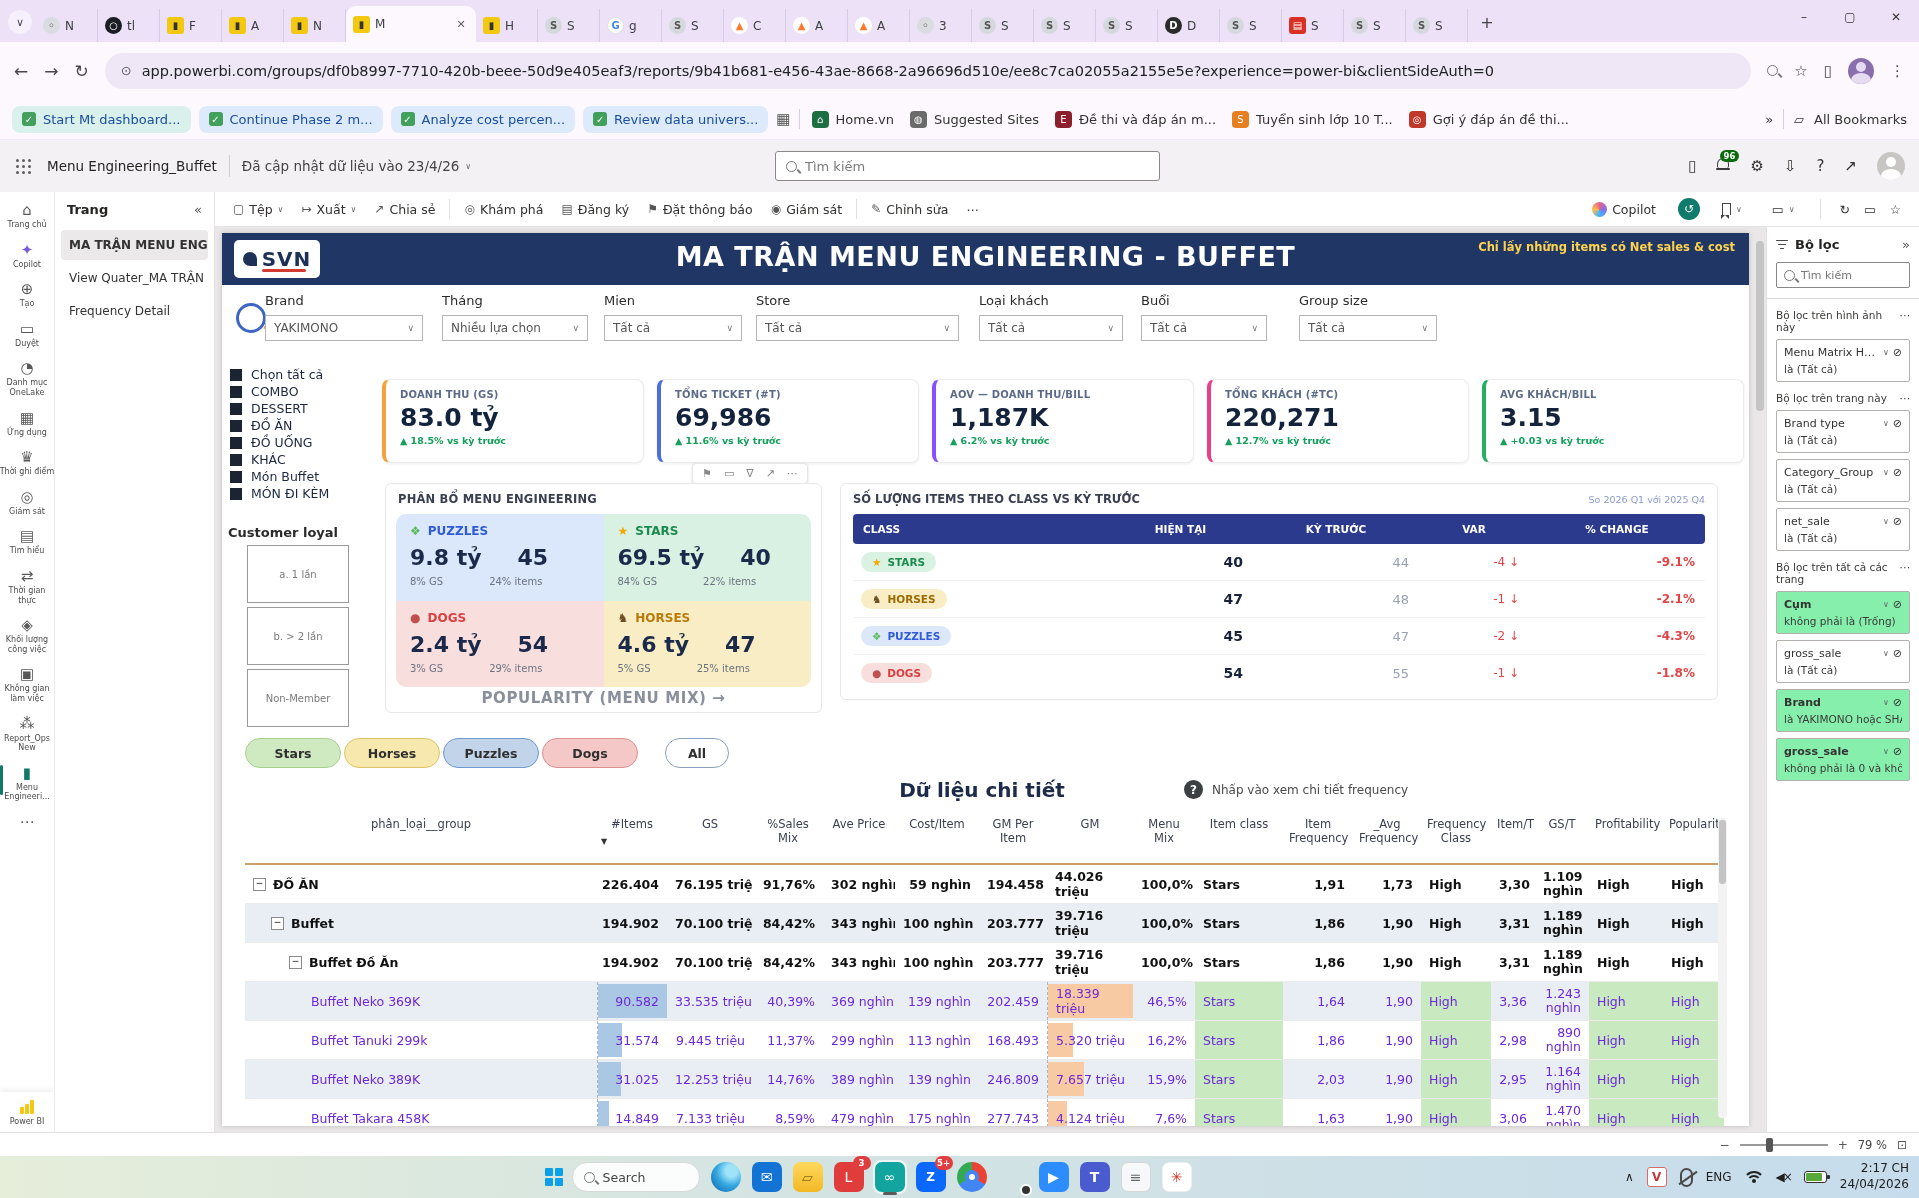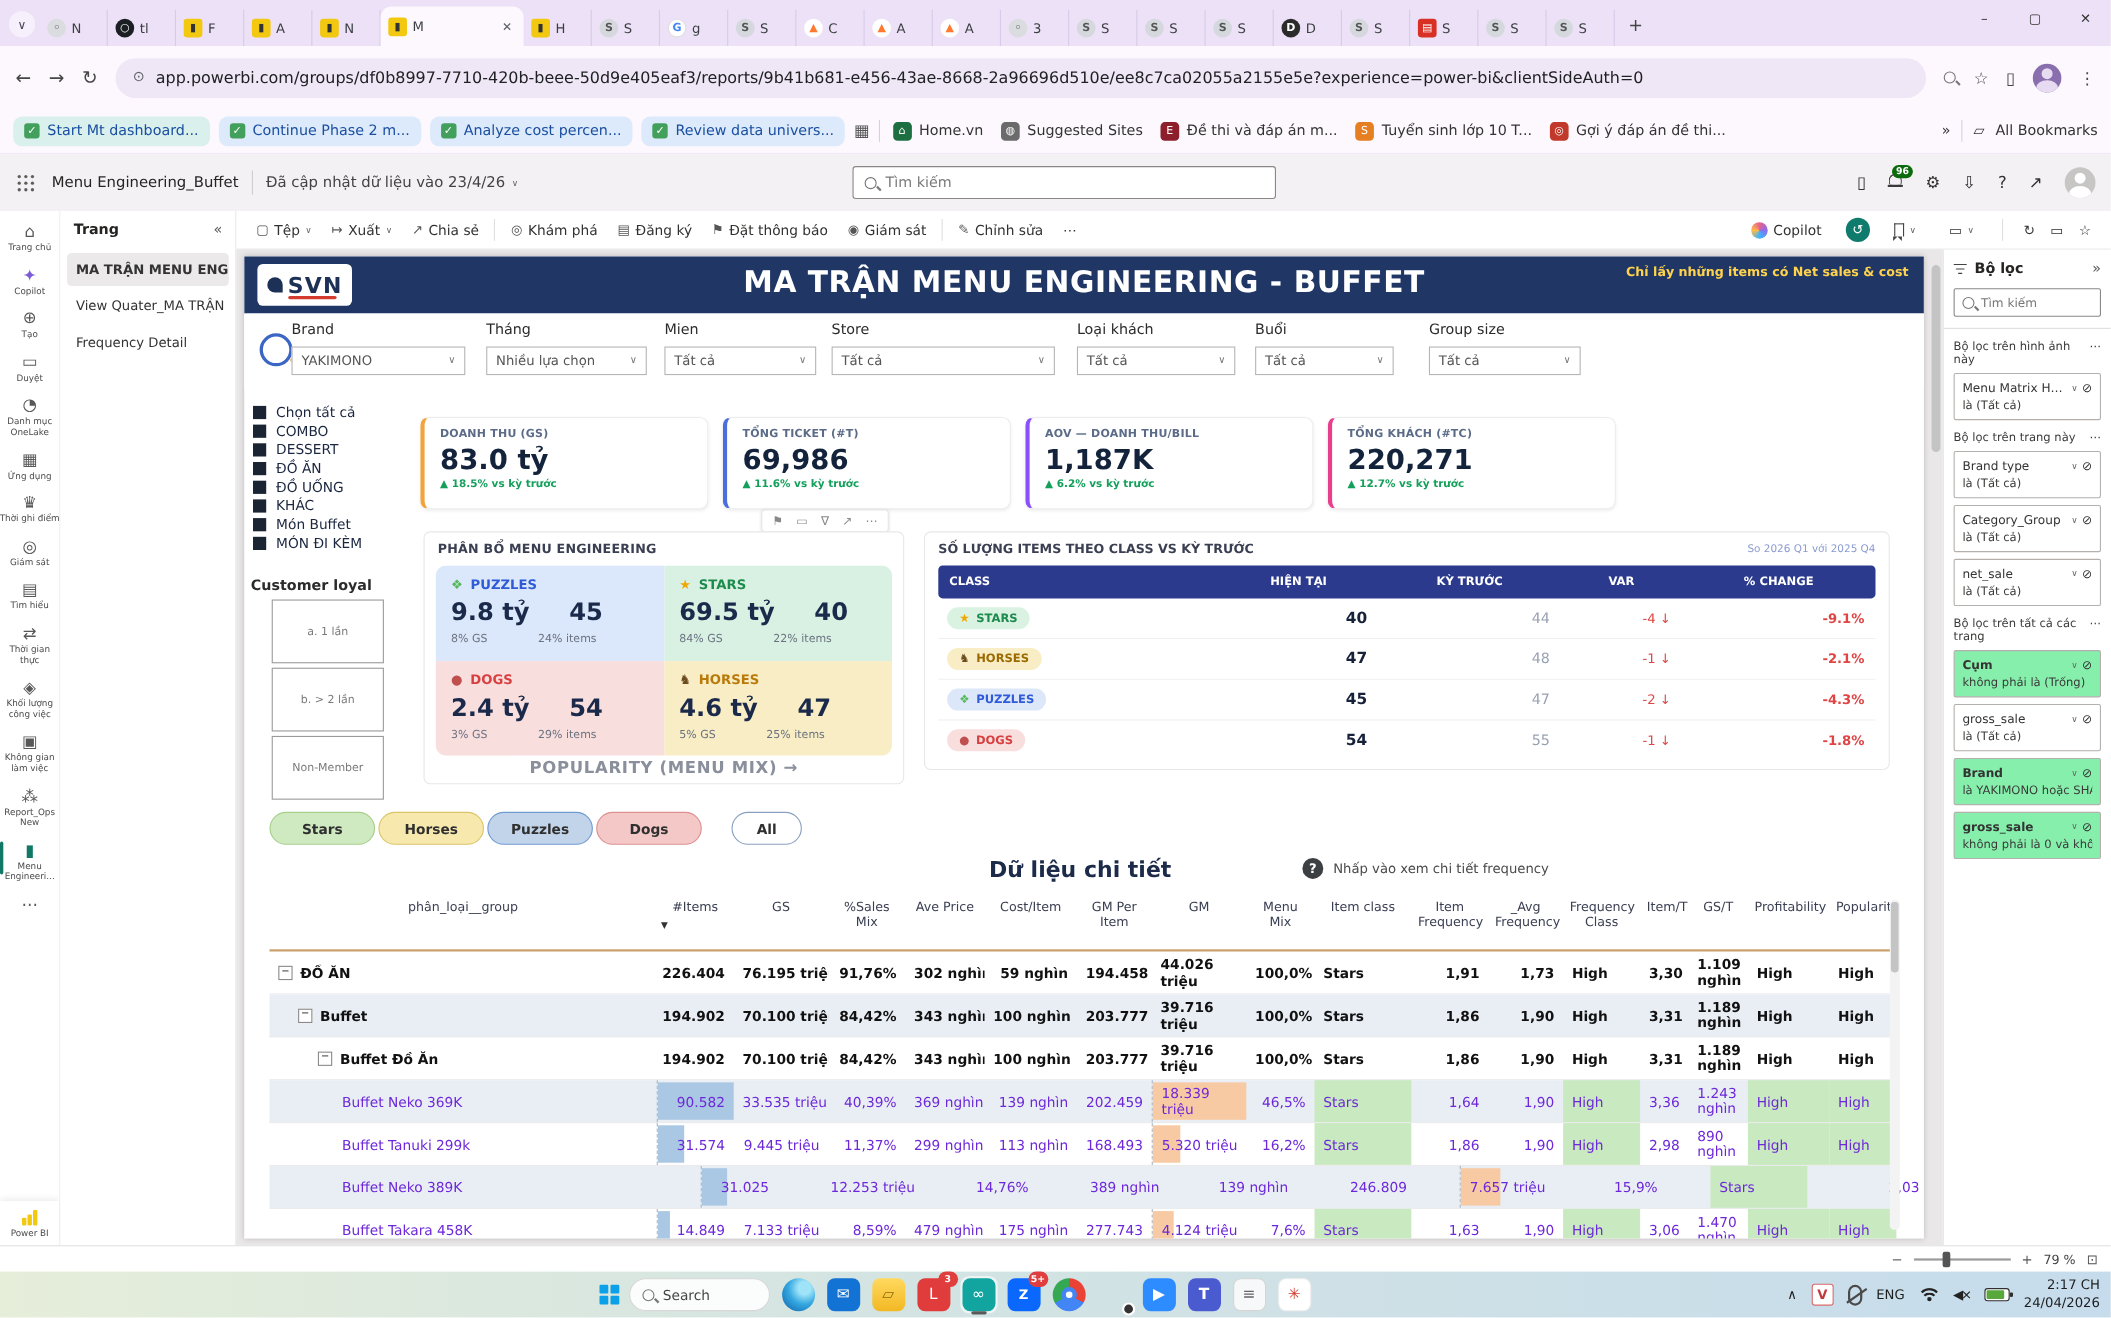--- a/index.html
+++ b/index.html
@@ -163,21 +163,21 @@
   .dthead{display:grid;font-size:11.5px;color:#3a3f52;border-bottom:2px solid #c9a06a;min-height:52px;align-items:start;padding-top:2px;box-sizing:border-box}
   .dthead .hcell{padding:2px 6px;text-align:center;line-height:1.25;position:relative}
   .sortmark{position:absolute;left:4px;bottom:-14px;font-size:8px;color:#333}
   .drow{display:grid;height:38px;align-items:center;font-size:12.5px;color:#6d28d9;border-bottom:1px solid #ebebeb}
   .drow.shaded{background:#e9eef5}
   .drow.bold{font-weight:bold;color:#111}
   .dcell{padding:0 8px;white-space:nowrap;overflow:hidden}
   .dcell.r{text-align:right}
   .dcell.l{text-align:left}
   .dcell.green{background:#c9e9c0;height:100%;display:flex;align-items:center}
-  .dcell.gst{white-space:normal;line-height:1.15;text-align:left}
+  .dcell.gst{white-space:normal;line-height:1.15;text-align:right}
   .namecell{display:flex;align-items:center;gap:7px}
   .expbox{width:11px;height:11px;border:1px solid #8a8a8a;font-size:9px;line-height:9px;text-align:center;color:#555;flex:none;background:#fff}
   .barcell{position:relative;height:100%;display:flex;align-items:center;justify-content:flex-end;padding:0 8px;box-sizing:border-box}
   .barcell .bar{position:absolute;left:0;top:2px;bottom:2px;z-index:0}
   .barcell span{position:relative;z-index:1}
   .dashl{border-left:1px dashed #a9b4c4}
   .tscroll{position:absolute;left:1496px;top:585px;width:9px;height:300px;background:#f3f3f3;border-radius:4px}
   .tscroll .thumb{position:absolute;top:2px;left:1px;width:7px;height:64px;background:#c4c4c4;border-radius:3px}
 
   
@@ -698,20 +698,25 @@
           <div class="kpi" style="--c: #8950fc;">
             <div class="lbl">AOV — DOANH THU/BILL</div>
             <div class="val">1,187K</div>
             <div class="dlt">▲ 6.2% vs kỳ trước</div>
           </div>
           <div class="kpi" style="--c: #e83e8c;">
             <div class="lbl">TỔNG KHÁCH (#TC)</div>
             <div class="val">220,271</div>
             <div class="dlt">▲ 12.7% vs kỳ trước</div>
           </div>
+          <div class="kpi" style="--c: #27ae60;">
+            <div class="lbl">AVG KHÁCH/BILL</div>
+            <div class="val">3.15</div>
+            <div class="dlt">▲ +0.03 vs kỳ trước</div>
+          </div>
         </div>
       <div class="vtools" id="vtools">
           <span>⚑</span>
           <span>▭</span>
           <span>∇</span>
           <span>↗</span>
           <span>⋯</span>
         </div>
 
       <div class="quad">
@@ -990,21 +995,21 @@
             <div class="dcell r">16,2%</div>
             <div class="dcell l green">Stars</div>
             <div class="dcell r">1,86</div>
             <div class="dcell r">1,90</div>
             <div class="dcell l green">High</div>
             <div class="dcell r">2,98</div>
             <div class="dcell gst">890 nghìn</div>
             <div class="dcell l green">High</div>
             <div class="dcell l green">High</div>
           </div>
-          <div class="drow shaded" style="grid-template-columns: 352px 70px 86px 70px 72px 84px 68px 86px 62px 88px 70px 68px 70px 44px 54px 74px 61px; gap: 40px;">
+          <div class="drow shaded" style="grid-template-columns: 352px 70px 86px 70px 72px 84px 68px 86px 62px 88px 70px 68px 70px 44px 54px 74px 61px;">
             <div class="dcell namecell" style="padding-left: 66px;">
               <span>Buffet Neko 389K</span>
             </div>
             <div class="barcell dashl">
               <div class="bar" style="width: 34%; background: rgb(170, 199, 227);"></div>
               <span>31.025</span>
             </div>
             <div class="dcell r">12.253 triệu</div>
             <div class="dcell r">14,76%</div>
             <div class="dcell r">389 nghìn</div>

